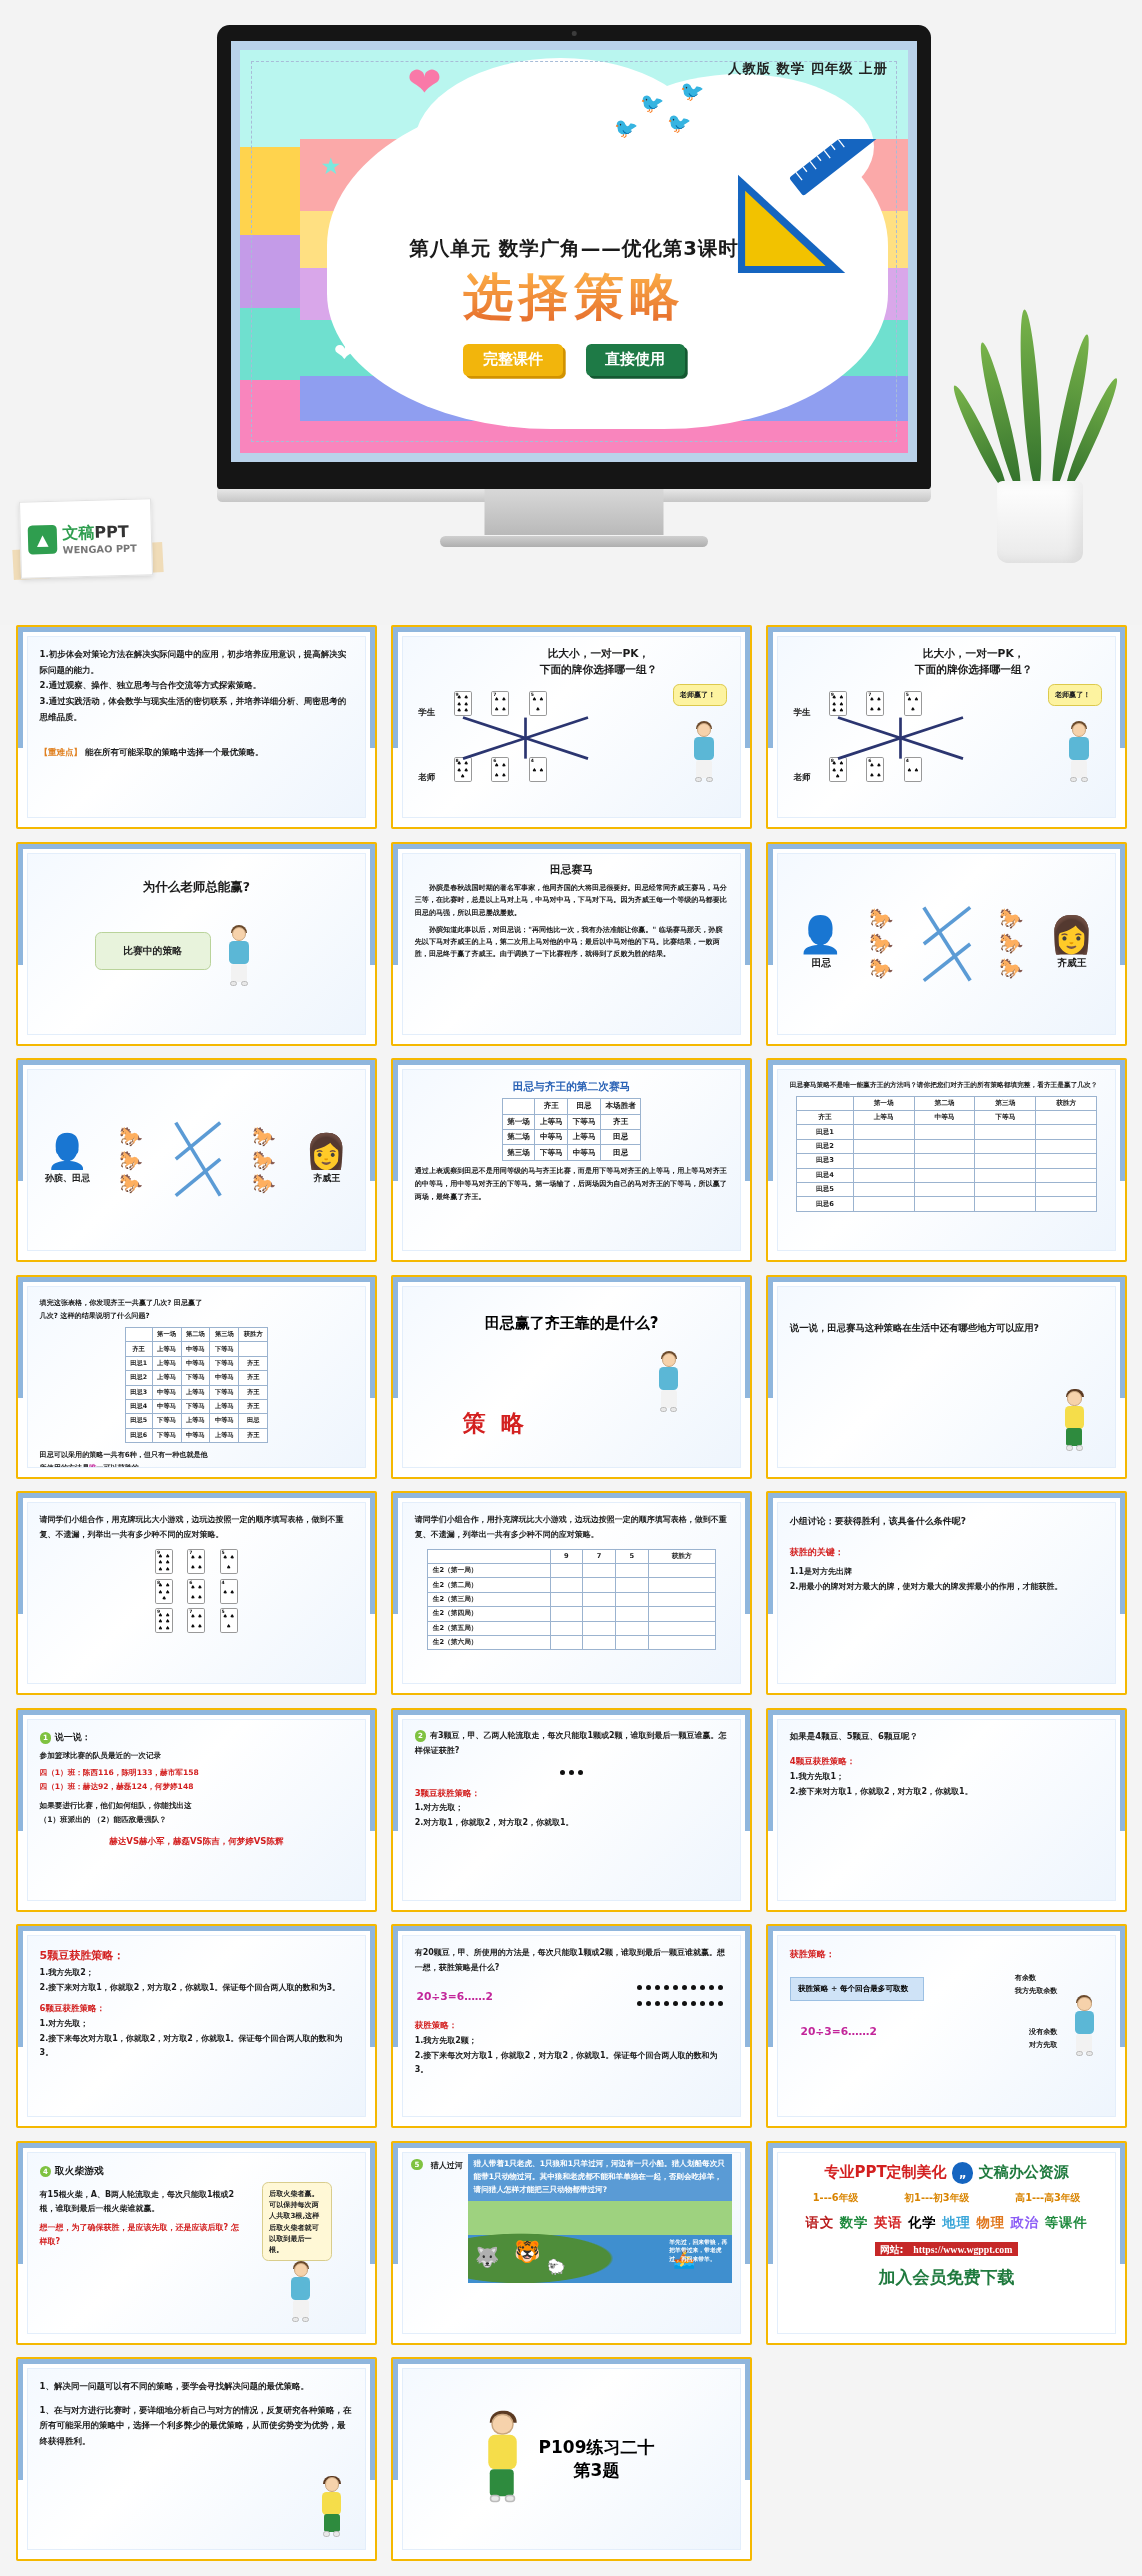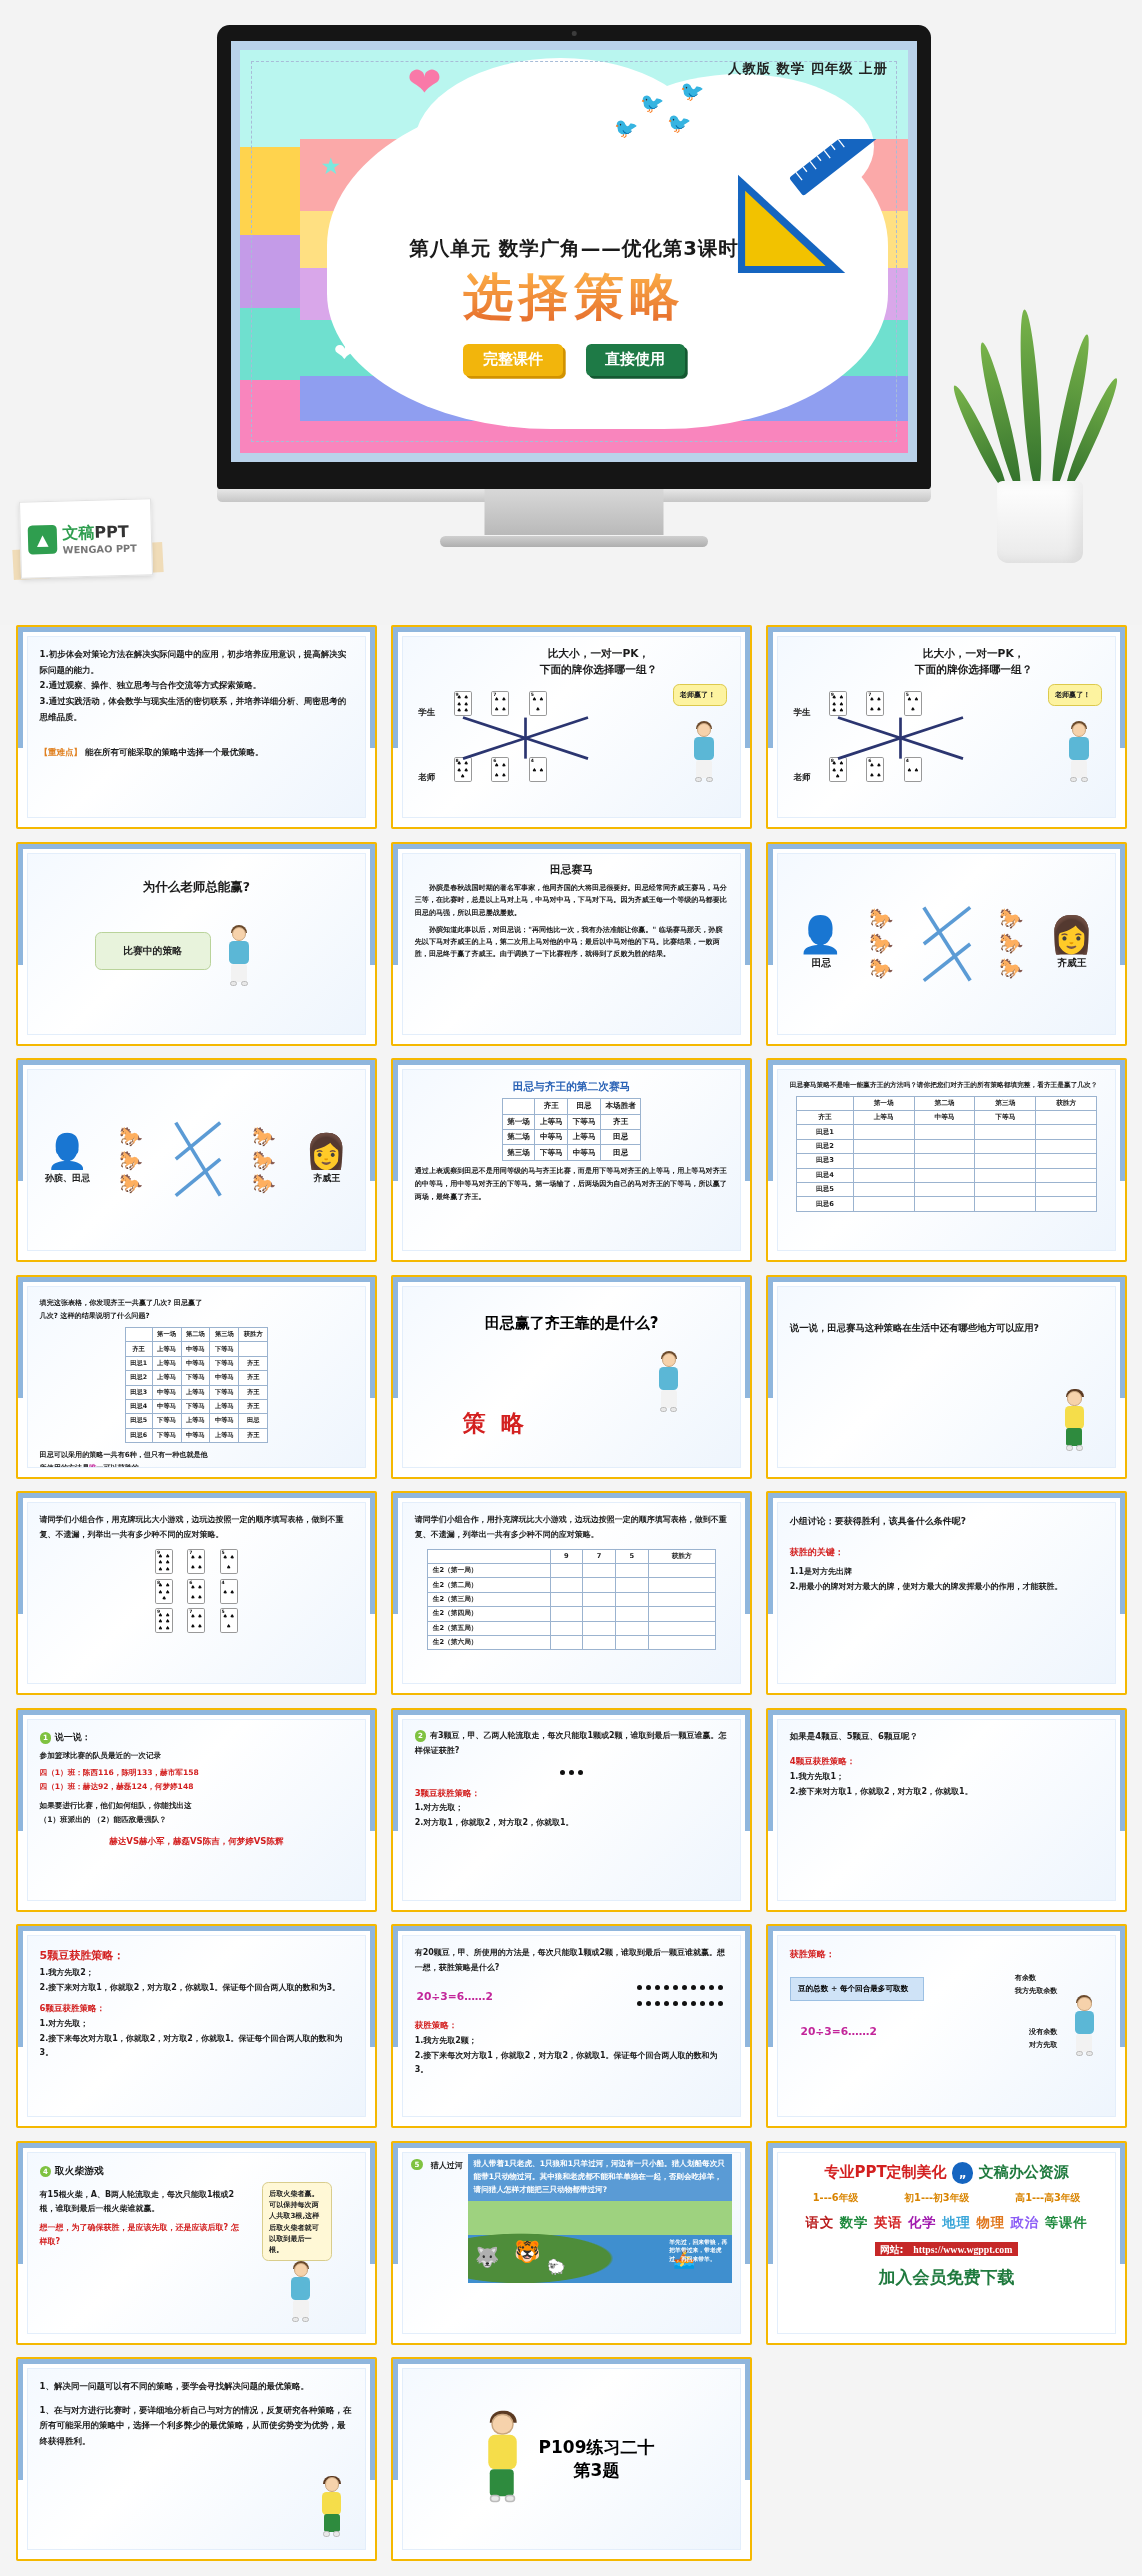--- a/index.html
+++ b/index.html
@@ -940,21 +940,21 @@
       <div class="p" style="font-size:8px;">1.我方先取2颗；</div>
       <div class="p" style="font-size:8px;">2.接下来每次对方取1，你就取2，对方取2，你就取1。保证每个回合两人取的数和为3。</div>
     </div>
   </div>
 
   <div class="slide">
     <div class="slide-in">
       <div class="p red" style="font-size:9px;">获胜策略：</div>
       <div style="position:relative;height:152px;margin-top:7.1px;">
         <div style="position:absolute;left:0;top:7.1px;background:#cfe3f7;border:0.9px solid #9cc0e3;
-                    padding:5.4px 7.1px;font-size:7.6px;font-weight:700;width:134px;line-height:1.5;">豆的总数 ÷ 每个回合最多可取数</div>
+                    padding:5.4px 7.1px;font-size:7.6px;font-weight:700;width:134px;line-height:1.5;">获胜策略 ÷ 每个回合最多可取数</div>
         <div class="magenta" style="position:absolute;left:10.7px;top:55px;font-size:10.7px;font-weight:800;">20÷3=6……2</div>
         <div class="p" style="position:absolute;right:46px;top:1.8px;font-size:7.1px;white-space:pre-line;">有余数
 我方先取余数</div>
         <div class="p" style="position:absolute;right:46px;top:55px;font-size:7.1px;white-space:pre-line;">没有余数
 对方先取</div>
         <div class="kid" style="right:5.4px;top:27px;">
           <div class="hair"></div>
             <div class="head"></div>
             <div class="body"></div>
             <div class="legs"></div>
@@ -1016,21 +1016,21 @@
       </div>
       <div class="grades">
         <span>1---6年级</span>
         <span>初1---初3年级</span>
         <span>高1---高3年级</span>
       </div>
       <div class="subjects">
         <span style="color:#b91c1c">语文</span>
         <span style="color:#1f8a3e">数学</span>
         <span style="color:#d32020">英语</span>
-        <span style="color:#a21caf">化学</span>
+        <span style="color:#000000">化学</span>
         <span style="color:#3aa6d9">地理</span>
         <span style="color:#e0761c">物理</span>
         <span style="color:#8b5cf6">政治</span>
         <span style="color:#1f8a3e">等课件</span>
       </div>
       <div class="site">
         <span class="k">网站:</span><span class="u">https://www.wgppt.com</span>
       </div>
       <div class="join">加入会员免费下载</div>
     </div>

